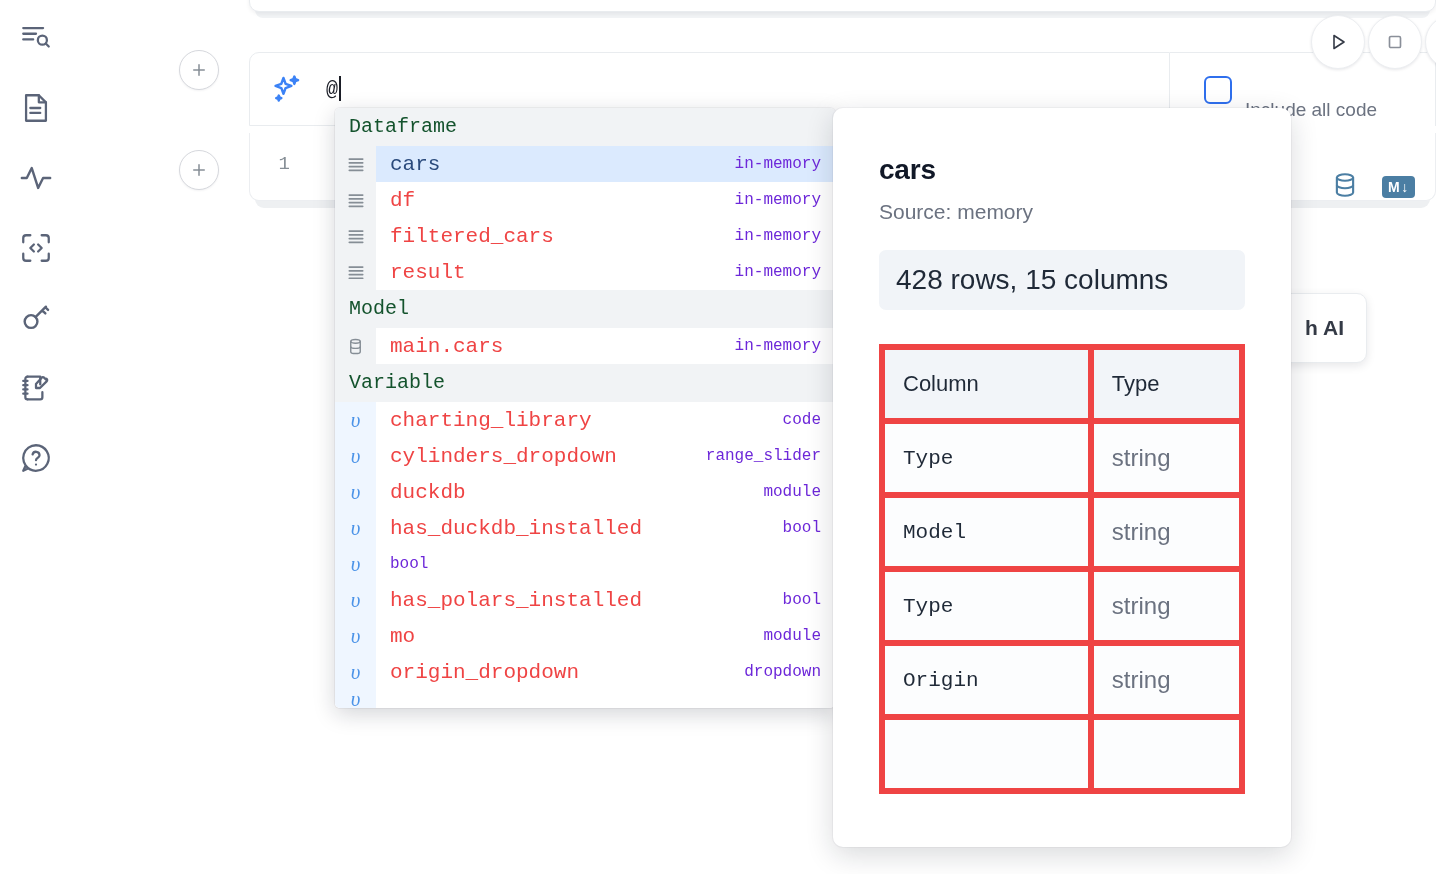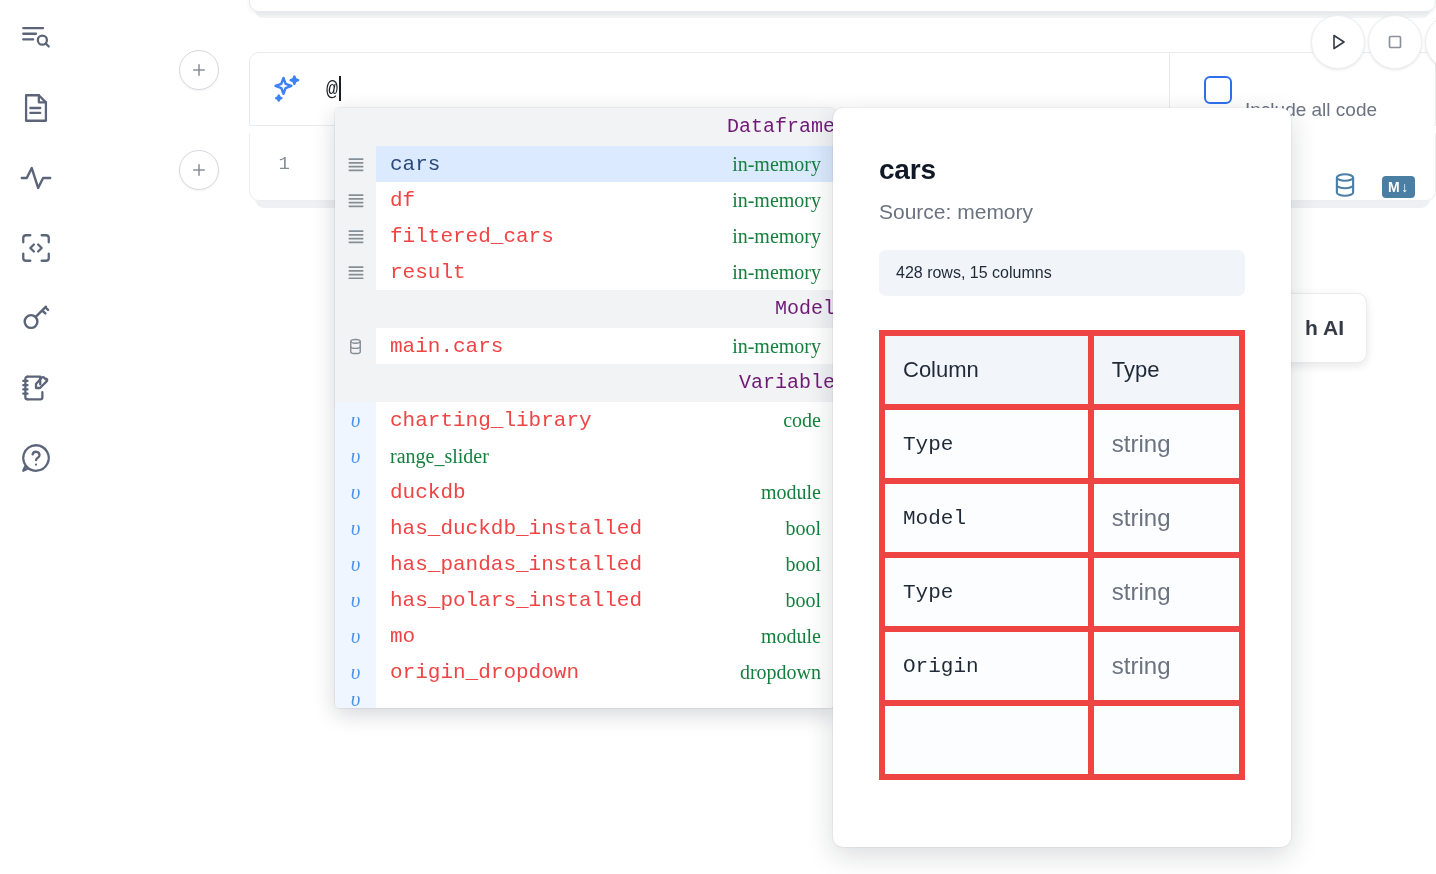--- a/index.html
+++ b/index.html
@@ -119,57 +119,57 @@
 
   
   .ac {
     position: absolute; left: 335px; top: 108px; width: 500px; height: 600px;
     background: #fff; border-radius: 5px;
     box-shadow: 0 6px 22px rgba(16,24,40,0.18), 0 0 0 1px rgba(16,24,40,0.05);
     overflow: hidden;
     font-family: "Liberation Mono", monospace;
   }
   .ac-group {
-    background: #f1f3f5; color: #701a75; font-size: 20px;
-    padding: 6px 0 6px 14px; line-height: 26px; text-align: right;
+    background: #f1f3f5; color: #14532d; font-size: 20px;
+    padding: 6px 0 6px 14px; line-height: 26px;
   }
   .ac-row {
     display: flex; align-items: center; height: 36px; background: #fff;
     cursor: pointer;
   }
   .ac-row.sel .ac-name-wrap { background: #dbeafe; }
   .ac-icon {
     width: 41px; flex: 0 0 41px; height: 36px; background: #f1f3f5;
     display: flex; align-items: center; justify-content: center; color: #868e96;
   }
   .ac-row.var .ac-icon {
     background: #eff6ff; color: #4b93e8;
     font-family: "Liberation Serif", serif; font-style: italic; font-size: 21px;
   }
   .ac-name-wrap {
     flex: 1 1 auto; display: flex; align-items: center; justify-content: space-between;
     height: 36px; padding: 0 0 0 14px; min-width: 0;
   }
   .ac-name { font-size: 21px; color: #ef4444; white-space: nowrap; }
   .ac-row.sel .ac-name { color: #2a4a7c; }
-  .ac-type { font-size: 20px; color: #15803d; white-space: nowrap; padding-right: 14px; font-family: Liberation Serif, serif; }
+  .ac-type { font-size: 16px; color: #6d28d9; white-space: nowrap; padding-right: 14px; }
   .ac-row.clipped { height: 18px; overflow: hidden; }
 
   
   .panel {
     position: absolute; left: 833px; top: 108px; width: 458px; height: 739px;
     background: #fff; border-radius: 10px;
     box-shadow: 0 8px 28px rgba(16,24,40,0.16), 0 0 0 1px rgba(16,24,40,0.04);
     padding: 46px 46px 0 46px; overflow: hidden;
   }
   .panel-title { font-size: 28px; font-weight: bold; color: #111827; letter-spacing: -0.2px; }
   .panel-source { font-size: 21px; color: #6b7280; margin-top: 14px; }
   .panel-stat {
     margin-top: 26px; background: #f1f4f8; border-radius: 7px;
-    padding: 14px 17px; font-size: 16px; color: #1f2937;
+    padding: 14px 17px; font-size: 28px; color: #1f2937;
   }
   .panel-table { margin-top: 34px; width: 100%; border-collapse: collapse; }
   .panel-table th, .panel-table td {
     border: 6px solid #ef4444; text-align: left;
     padding: 16px 18px; height: 74px; vertical-align: middle;
   }
   .panel-table th { background: #f2f5f9; font-weight: normal; font-size: 22px; color: #1f2937; }
   .panel-table td.col-name { font-family: "Liberation Mono", monospace; font-size: 21px; color: #1f2937; background: #fcfdfe; }
   .panel-table td.col-type { font-size: 24px; color: #6b7280; background: #fcfdfe; }
   .panel-table colgroup col.c1 { width: 58%; }
@@ -355,41 +355,41 @@
       <div class="ac-row var">
         <div class="ac-icon">υ</div>
         <div class="ac-name-wrap">
           <span class="ac-name">charting_library</span>
           <span class="ac-type">code</span>
         </div>
       </div>
       <div class="ac-row var">
         <div class="ac-icon">υ</div>
         <div class="ac-name-wrap">
+          <span class="ac-name">cylinders_dropdown</span>
           <span class="ac-type">range_slider</span>
         </div>
       </div>
       <div class="ac-row var">
         <div class="ac-icon">υ</div>
         <div class="ac-name-wrap">
           <span class="ac-name">duckdb</span>
           <span class="ac-type">module</span>
         </div>
       </div>
       <div class="ac-row var">
         <div class="ac-icon">υ</div>
         <div class="ac-name-wrap">
           <span class="ac-name">has_duckdb_installed</span>
           <span class="ac-type">bool</span>
         </div>
       </div>
       <div class="ac-row var">
         <div class="ac-icon">υ</div>
         <div class="ac-name-wrap">
-          <span class="ac-name">has_pandas_installed</span>
           <span class="ac-type">bool</span>
         </div>
       </div>
       <div class="ac-row var">
         <div class="ac-icon">υ</div>
         <div class="ac-name-wrap">
           <span class="ac-name">has_polars_installed</span>
           <span class="ac-type">bool</span>
         </div>
       </div>

